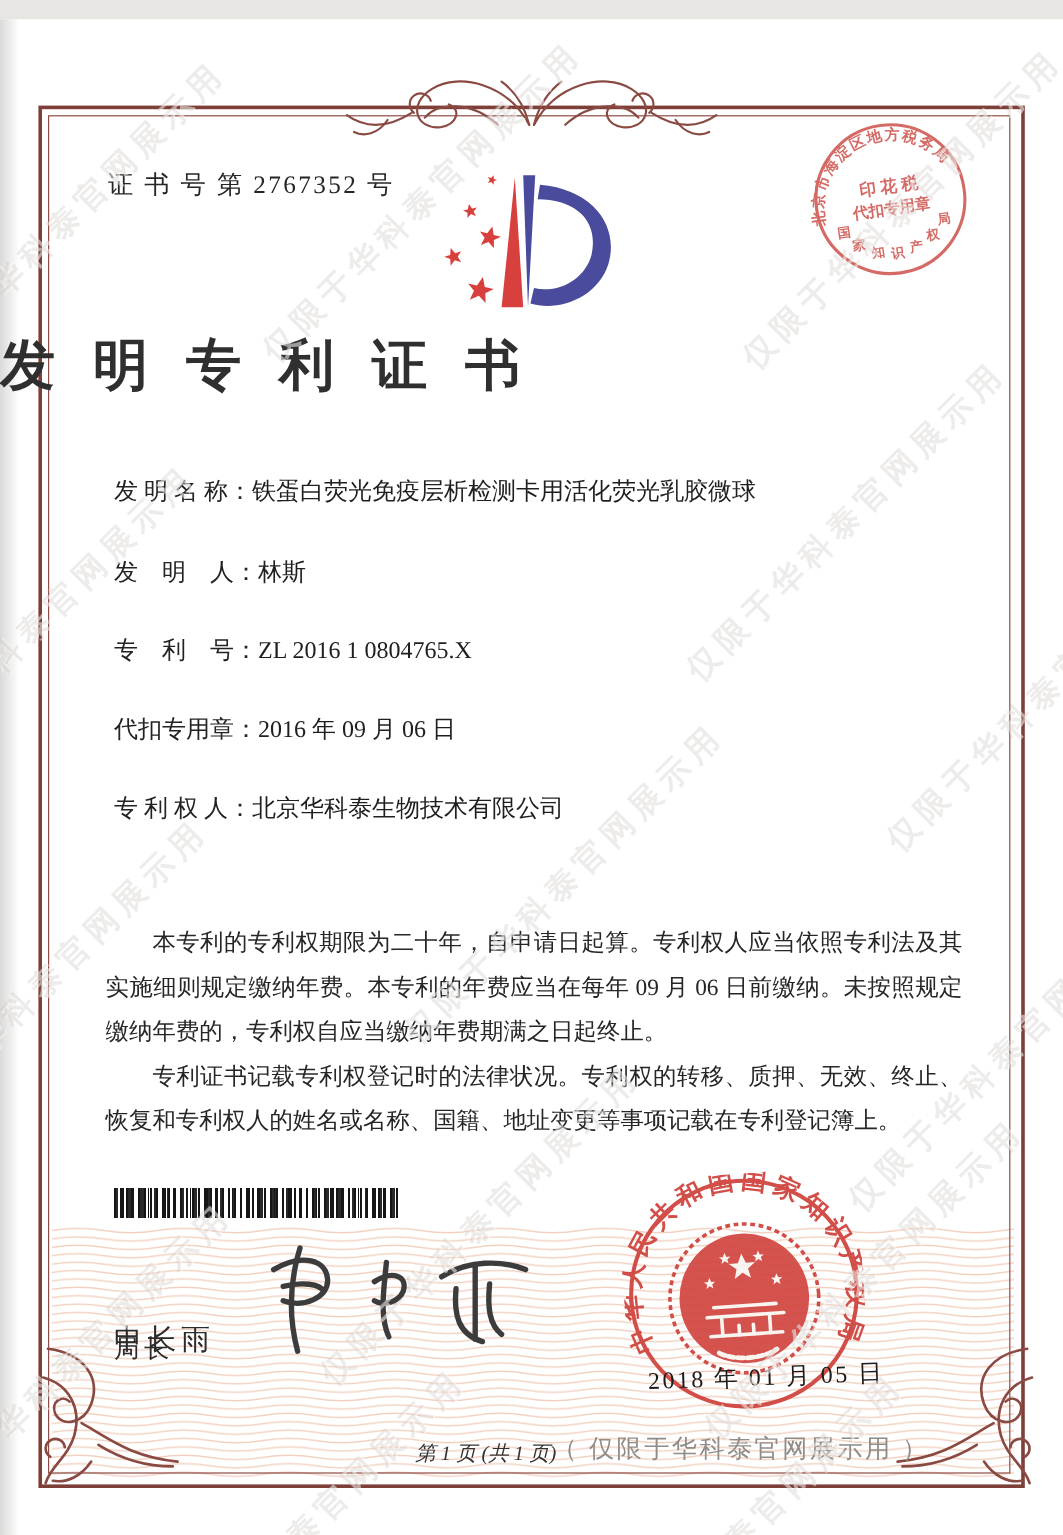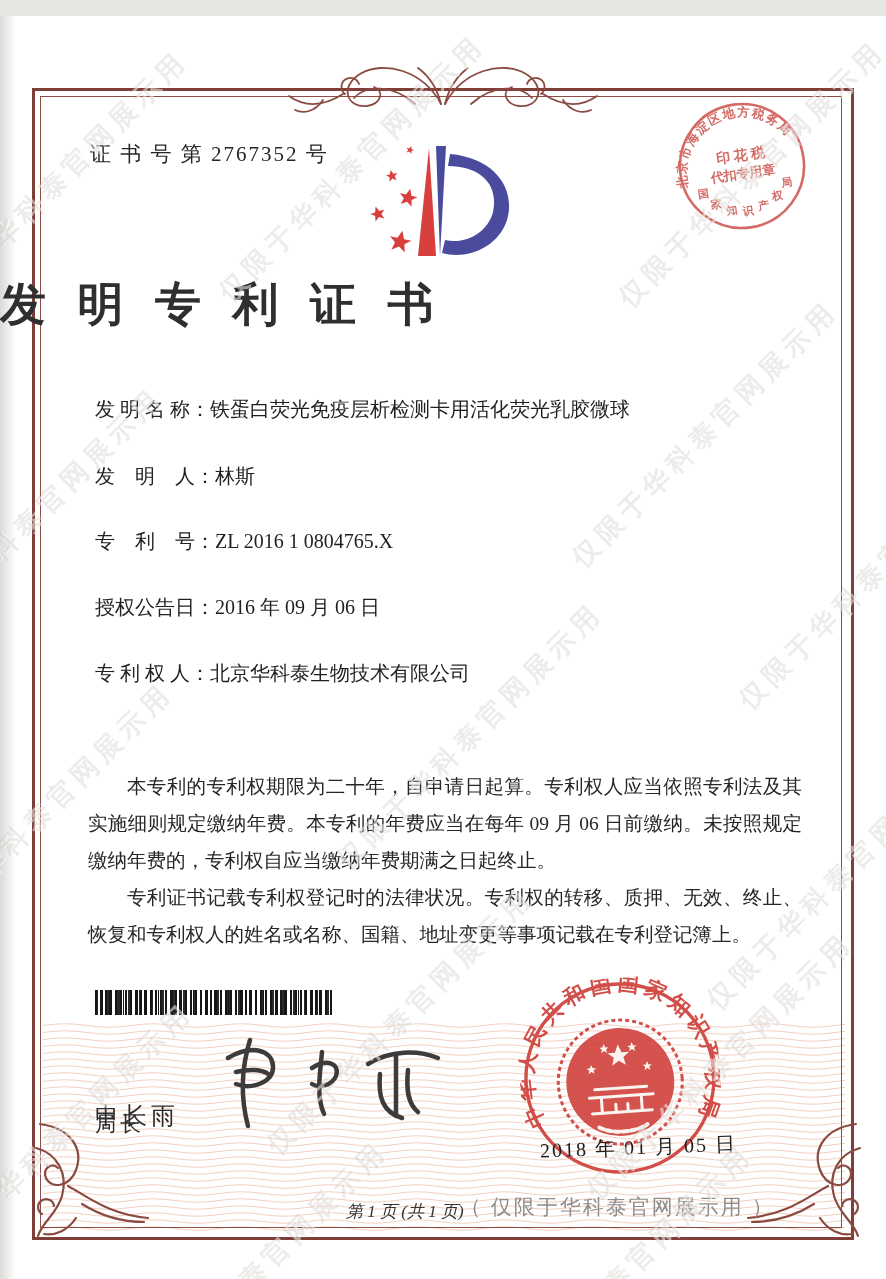--- a/index.html
+++ b/index.html
@@ -164,21 +164,21 @@
   <div class="field f0">
     <span class="flabel">发 明 名 称：</span><span class="fvalue">铁蛋白荧光免疫层析检测卡用活化荧光乳胶微球</span>
   </div>
   <div class="field f1">
     <span class="flabel">发　明　人：</span><span class="fvalue">林斯</span>
   </div>
   <div class="field f2">
     <span class="flabel">专　利　号：</span><span class="fvalue">ZL 2016 1 0804765.X</span>
   </div>
   <div class="field f3">
-    <span class="flabel">授权公告日：</span><span class="fvalue">2016 年 09 月 06 日</span>
+    <span class="flabel">代扣专用章：</span><span class="fvalue">2016 年 09 月 06 日</span>
   </div>
   <div class="field f4">
     <span class="flabel">专 利 权 人：</span><span class="fvalue">北京华科泰生物技术有限公司</span>
   </div>
 
   <div class="paras">
     <p>本专利的专利权期限为二十年，自申请日起算。专利权人应当依照专利法及其实施细则规定缴纳年费。本专利的年费应当在每年 09 月 06 日前缴纳。未按照规定缴纳年费的，专利权自应当缴纳年费期满之日起终止。</p>
     <p>专利证书记载专利权登记时的法律状况。专利权的转移、质押、无效、终止、恢复和专利权人的姓名或名称、国籍、地址变更等事项记载在专利登记簿上。</p>
   </div>
 

